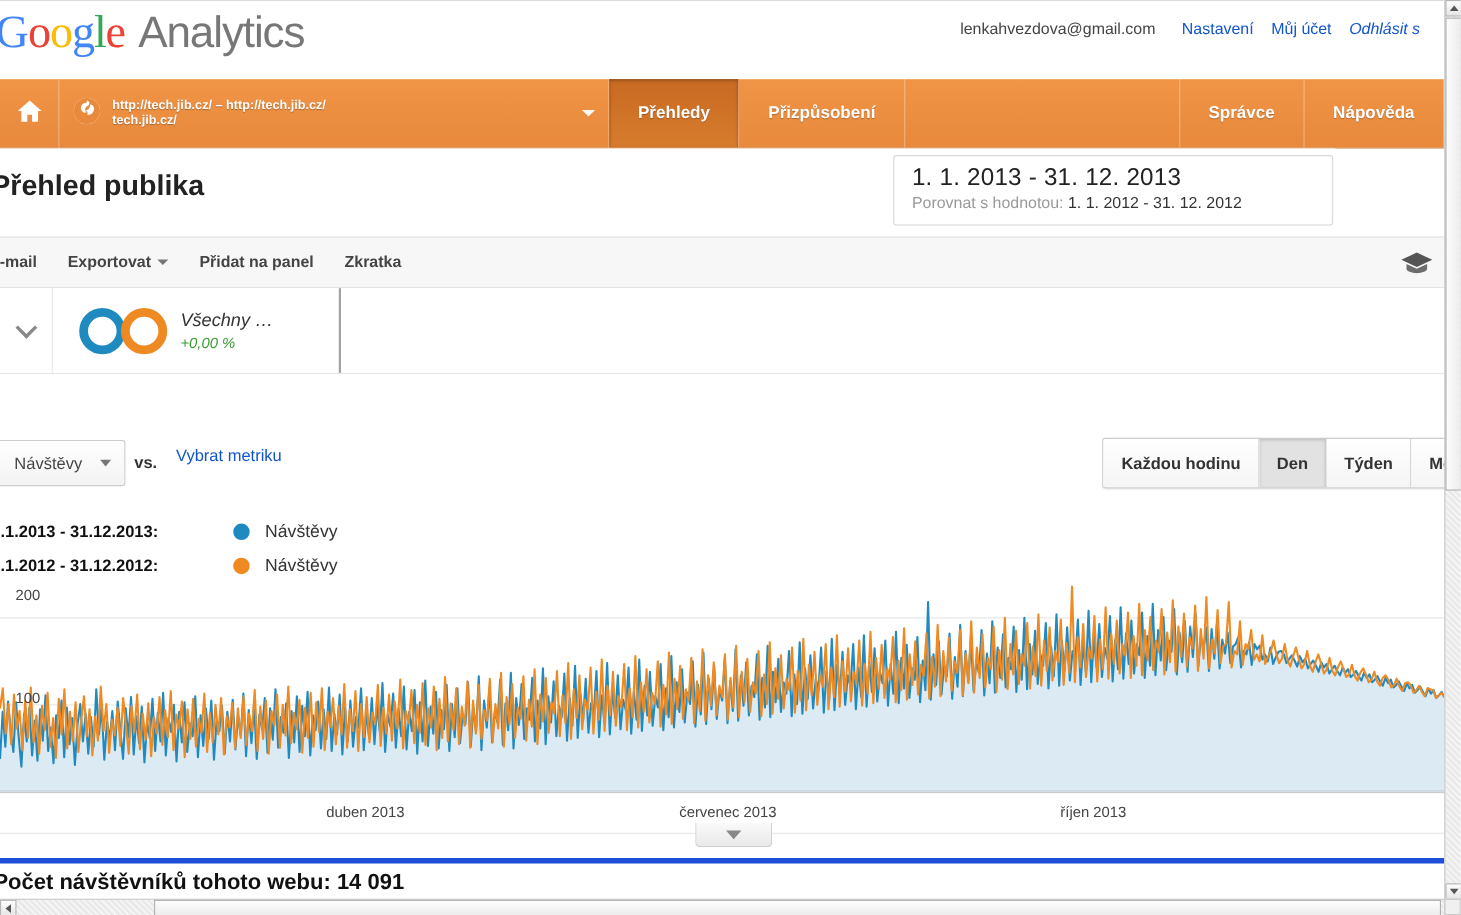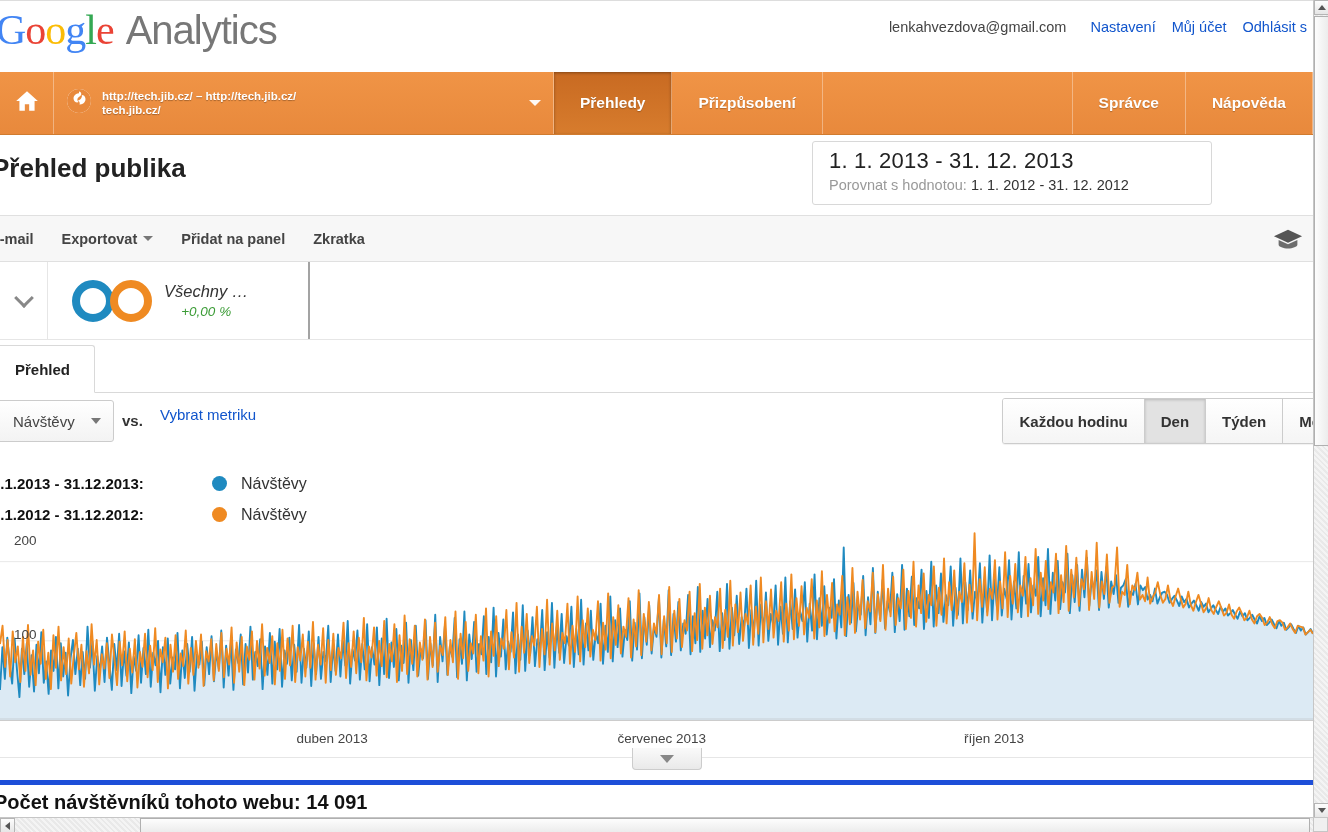--- a/index.html
+++ b/index.html
@@ -29,21 +29,21 @@
   .g1 { color:#4285F4; } .g2 { color:#EA4335; } .g3 { color:#FBBC05; }
   .g4 { color:#4285F4; } .g5 { color:#34A853; } .g6 { color:#EA4335; }
   .logo .analytics { color:#777; font-size: 40px; margin-left: 12px; font-family:"Liberation Sans", sans-serif; font-weight:300; }
 
   .account {
     position: absolute; right: 6px; top: 18px;
     font-size: 14.5px; color: #444; white-space: nowrap;
   }
   .account .email { color:#444; margin-right: 24px; }
   .account a { color:#1155cc; text-decoration: none; margin-right: 16px; }
-  .account a:last-child { margin-right: 0; }
+  .account a:last-child { margin-right: 16px; font-style: italic; }
 
   
   .orangebar {
     position: absolute; left: 0; top: 72px; width: 1313px; height: 63px;
     background: linear-gradient(to bottom, #f09446 0%, #e8893c 100%);
     border-bottom: 1px solid #d07b2f;
     display: flex; align-items: stretch;
   }
   .ob-cell {
     display:flex; align-items:center; justify-content:center;
@@ -117,21 +117,21 @@
   }
   .seg-card {
     width: 262px; border-right: 2px solid #a3a3a3;
     display:flex; align-items:center; gap: 12px; padding-left: 24px; cursor:pointer;font-style:italic;
   }
   .donuts { display:flex; align-items:center; }
   .donut { width: 42px; height: 42px; border-radius: 50%; border: 8px solid #1f8ac0; background:#fff; }
   .donut.orange { border-color:#ef8a22; margin-left:-4px; }
   .seg-txt { display:flex; flex-direction:column; gap:3px; }
   .seg-name { font-size: 16.5px; color:#333; }
-  .seg-pct { font-size: 13.5px; color:#3a9b35;text-align:center; }
+  .seg-pct { font-size: 13.5px; color:#3a9b35; }
   .seg-rest { flex:1 1 auto; }
 
   
   .subtabs { position:absolute; left:0; top:345px; width:1313px; height:48px; }
   .subtab-line { position:absolute; left:0; bottom:0; width:1313px; height:1px; background:#d9d9d9; }
   .subtab {
     position:absolute; left:-10px; top:0; height:48px; padding: 0 24px;
     display:flex; align-items:center; font-size:15px; font-weight:bold; color:#222;
     background:#fff; border:1px solid #d9d9d9; border-bottom: 1px solid #fff;
     border-top-left-radius:3px; border-top-right-radius:3px; cursor:pointer;
@@ -322,24 +322,20 @@
         <span class="donut orange"></span>
       </span>
       <span class="seg-txt">
         <span class="seg-name">Všechny …</span>
         <span class="seg-pct">+0,00 %</span>
       </span>
     </div>
     <div class="seg-rest"></div>
   </div>
 
-  <div class="subtabs">
-    <div class="subtab-line"></div>
-    <div class="subtab">Přehled</div>
-  </div>
 
   <div class="metricrow">
     <div class="metric-select">
       <span>Návštěvy</span>
       <span class="ms-caret"></span>
     </div>
     <div class="vs-label">vs.</div>
     <div class="pick-metric">Vybrat metriku</div>
 
     <div class="granularity">

